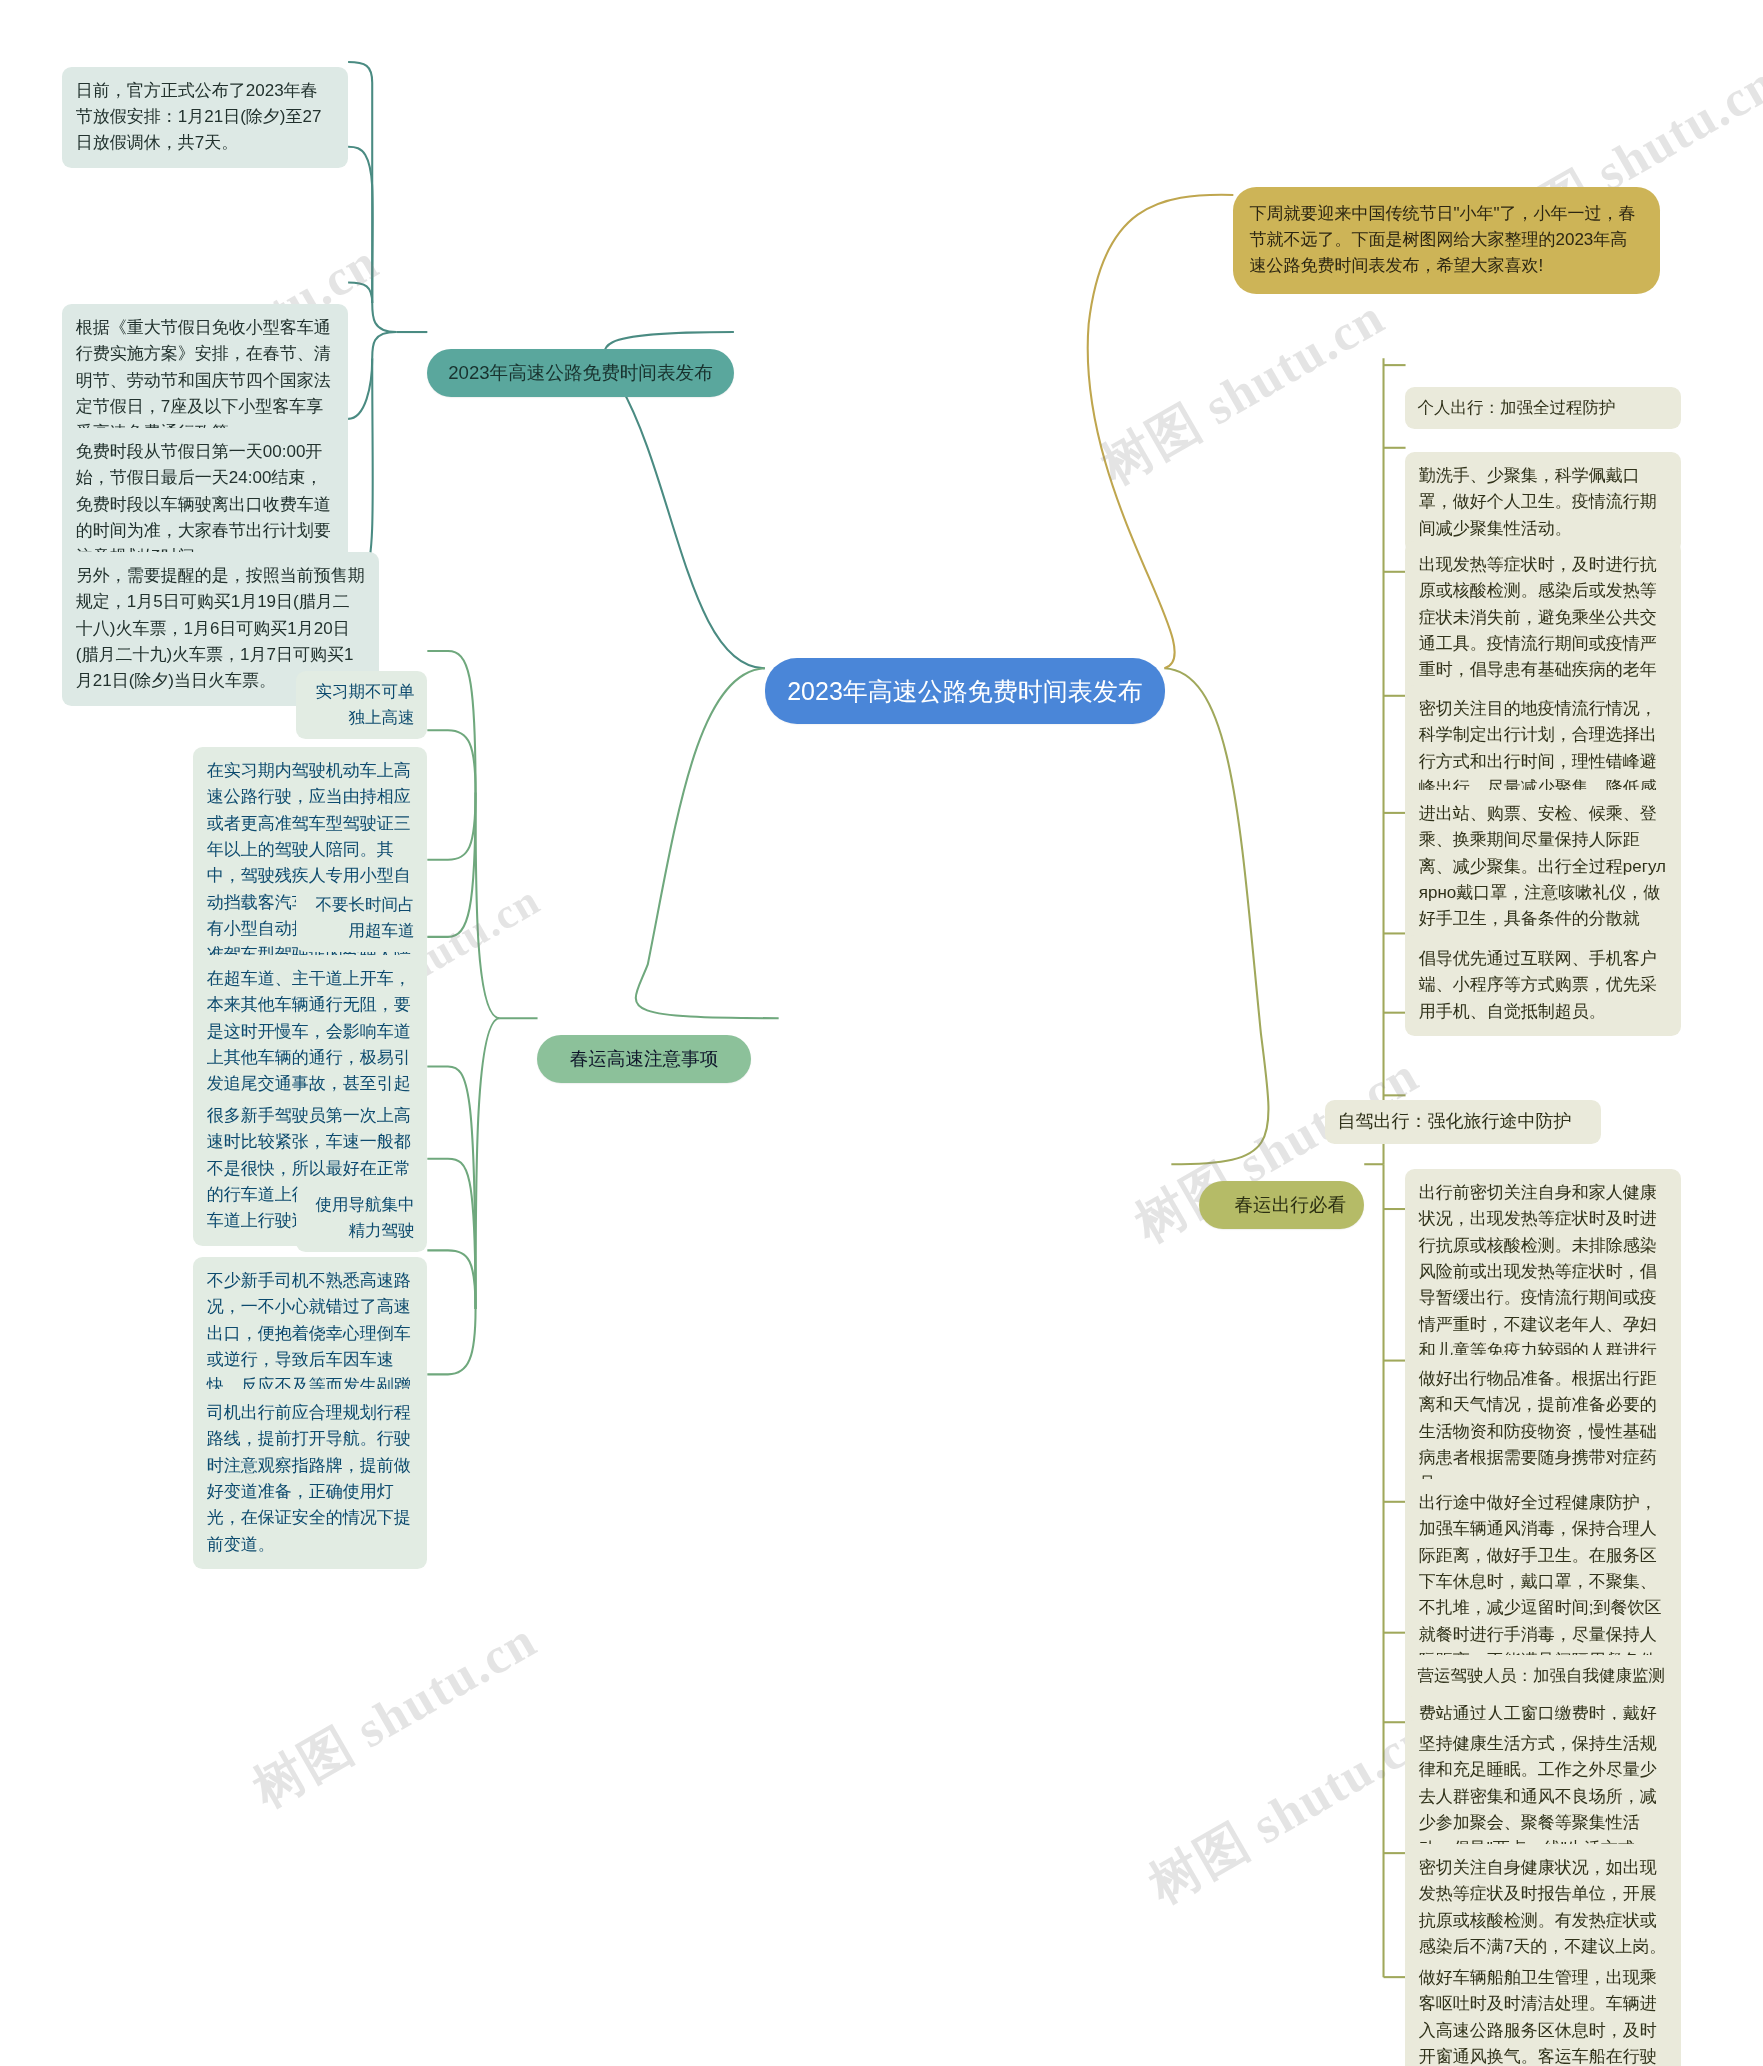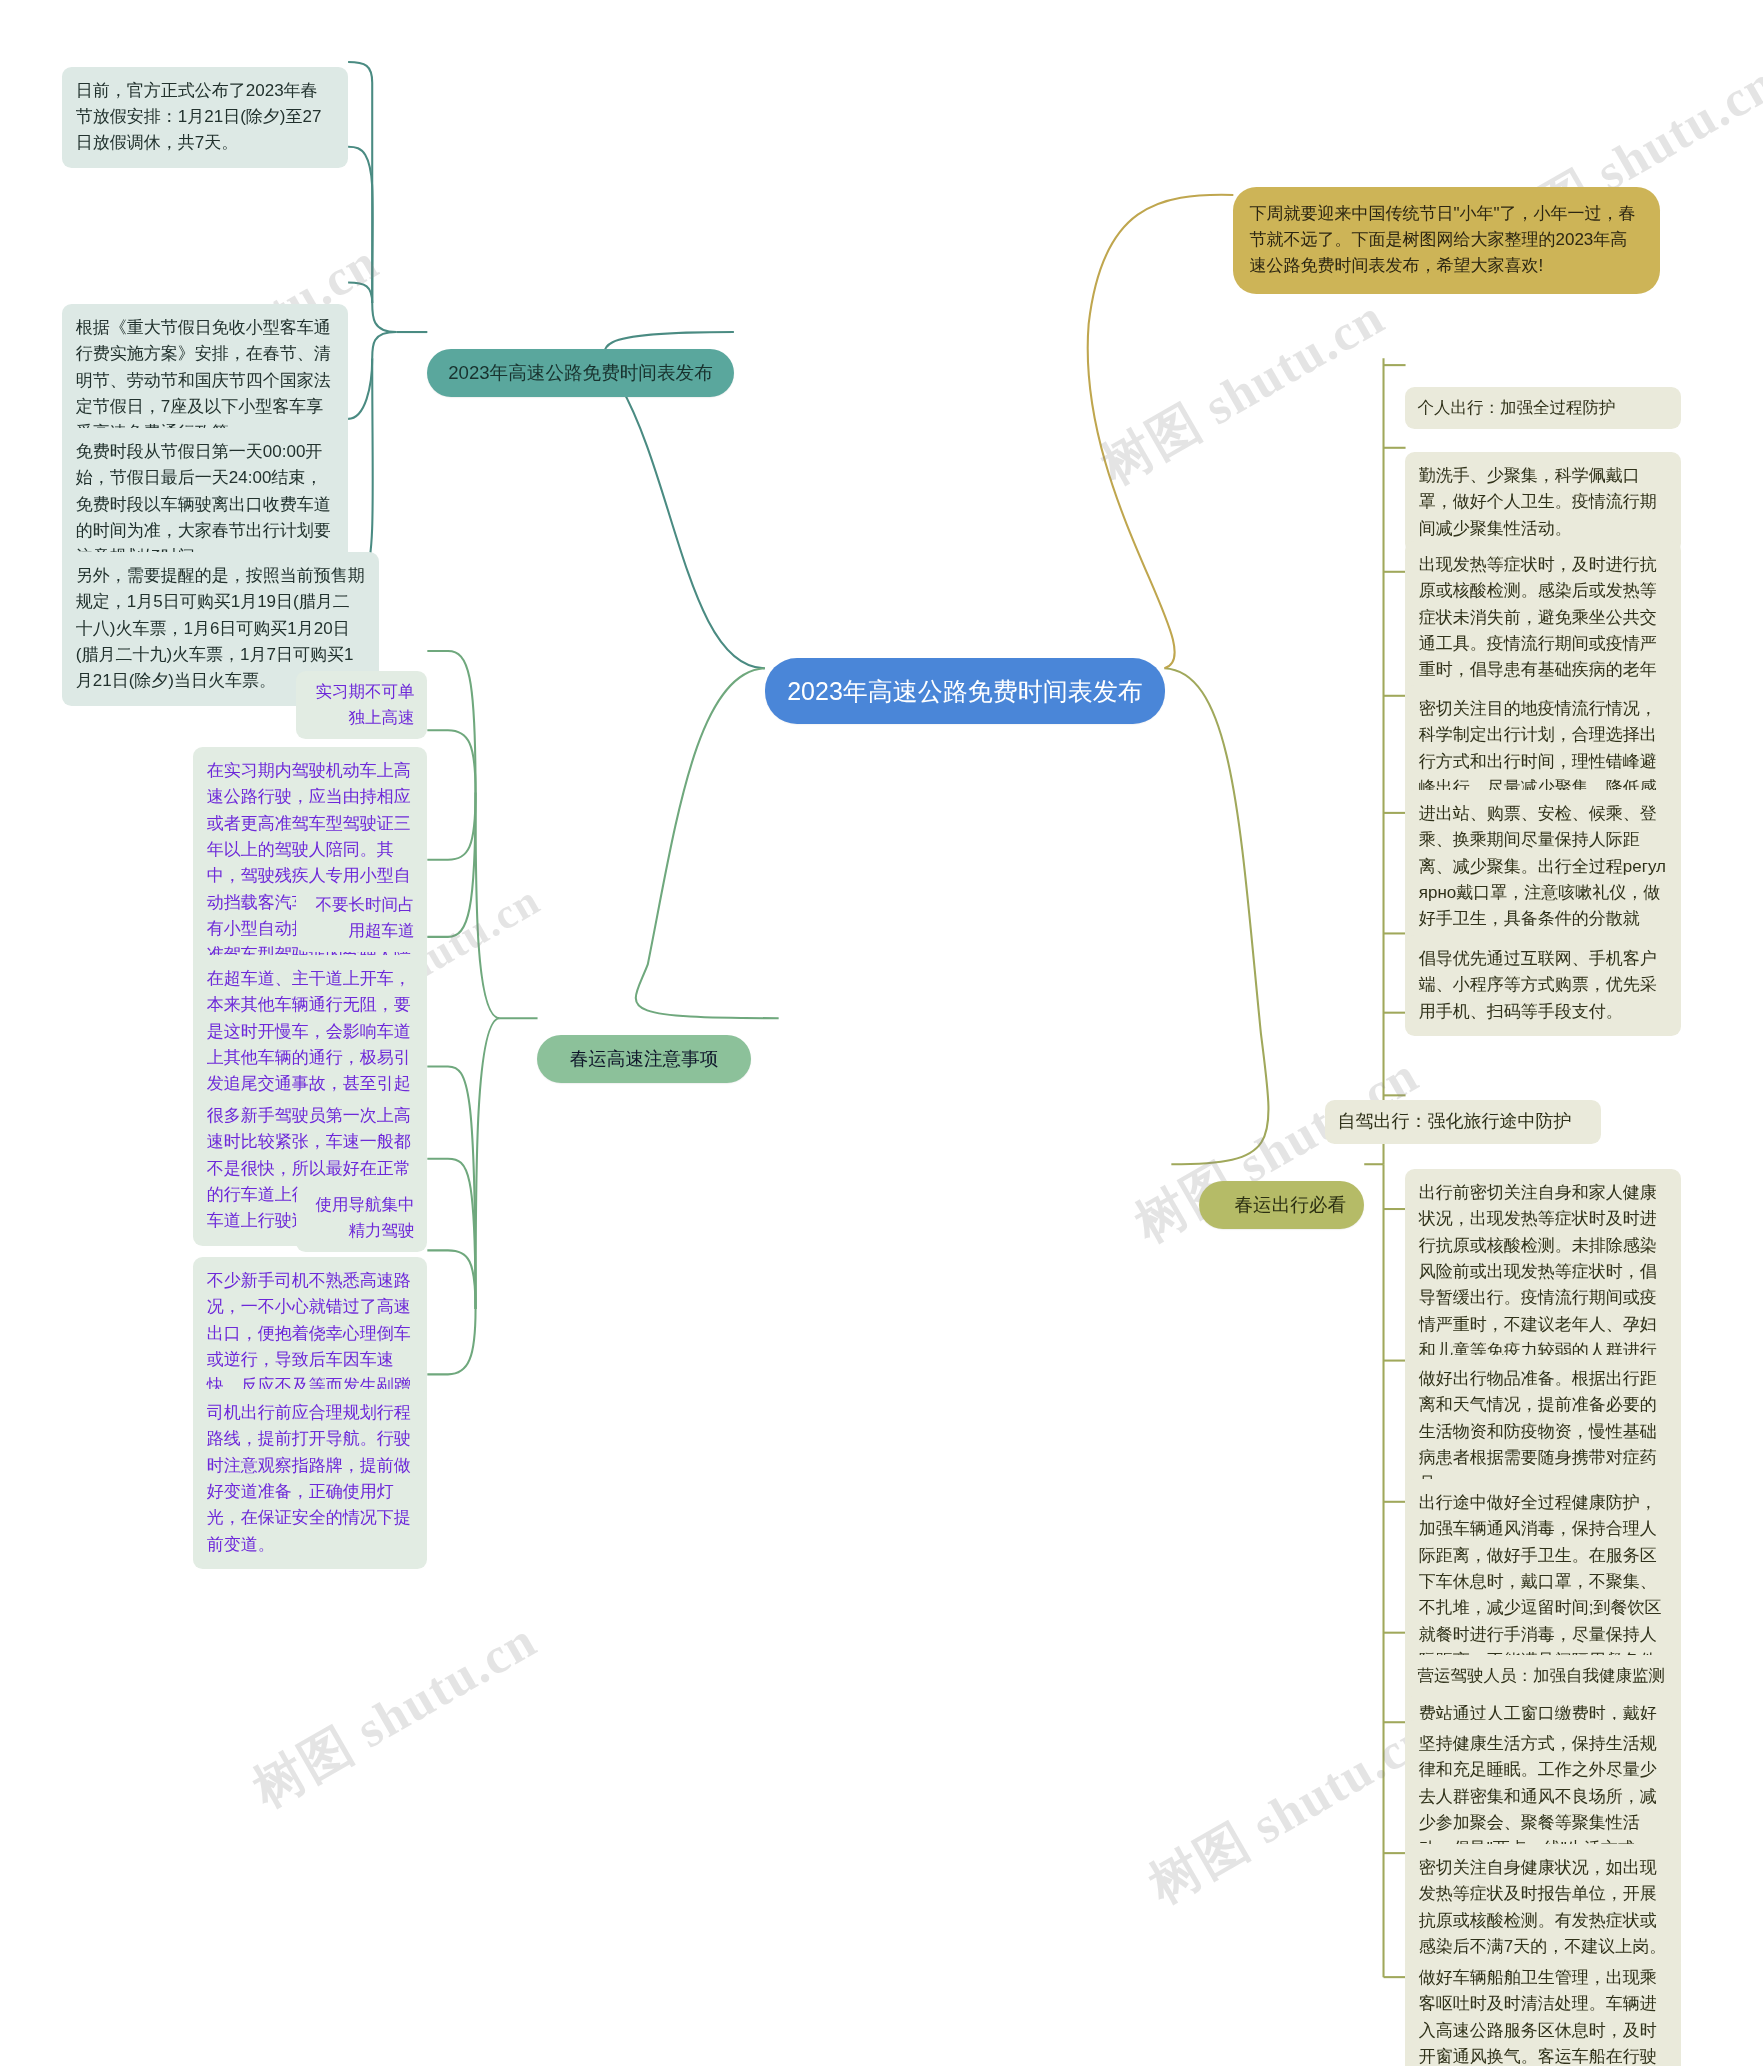--- a/index.html
+++ b/index.html
@@ -66,21 +66,21 @@
   .branch-teal{background:#5aa79d;color:#18322e;}
   .branch-green{background:#8cc19a;color:#0f172a;}
   .branch-olive{background:#b5bb67;color:#2b2f12;}
   
   .leaf-teal{
     background:#dde9e5;
     color:#21312d;
   }
   .leaf-green{
     background:#e2ece3;
-    color:#6d28d9;
+    color:#0c4a6e;
   }
   .leaf-olive{
     background:#eaeadb;
     color:#2f3119;
   }
   .leaf-yellow{
     background:#cdb457;
     color:#2b2512;
     border-radius:23.4px;
     padding:13.8px 16.5px;
@@ -179,21 +179,21 @@
   <div class="node leaf-green" style="left:193px;top:1218px;width:234px;">不少新手司机不熟悉高速路况，一不小心就错过了高速出口，便抱着侥幸心理倒车或逆行，导致后车因车速快、反应不及等而发生剐蹭事故。</div>
   <div class="node leaf-green" style="left:193px;top:1350px;width:234px;">司机出行前应合理规划行程路线，提前打开导航。行驶时注意观察指路牌，提前做好变道准备，正确使用灯光，在保证安全的情况下提前变道。</div>
 
   <div class="node branch branch-olive" style="left:1199px;top:1142px;width:165px;text-align:right;">春运出行必看</div>
 
   <div class="node leaf-olive" style="left:1405px;top:348px;width:276px;font-size:16.5px;padding:8.3px 12.4px;">个人出行：加强全过程防护</div>
   <div class="node leaf-olive" style="left:1405px;top:413px;width:276px;">勤洗手、少聚集，科学佩戴口罩，做好个人卫生。疫情流行期间减少聚集性活动。</div>
   <div class="node leaf-olive" style="left:1405px;top:502px;width:276px;">出现发热等症状时，及时进行抗原或核酸检测。感染后或发热等症状未消失前，避免乘坐公共交通工具。疫情流行期间或疫情严重时，倡导患有基础疾病的老年人及孕妇、儿童等减少出行，降低自身及家人感染风险。</div>
   <div class="node leaf-olive" style="left:1405px;top:646px;width:276px;">密切关注目的地疫情流行情况，科学制定出行计划，合理选择出行方式和出行时间，理性错峰避峰出行，尽量减少聚集，降低感染风险。</div>
   <div class="node leaf-olive" style="left:1405px;top:751px;width:276px;">进出站、购票、安检、候乘、登乘、换乘期间尽量保持人际距离、减少聚集。出行全过程регулярно戴口罩，注意咳嗽礼仪，做好手卫生，具备条件的分散就坐。有慢性基础病的乘客，根据需要随身携带对症药品。</div>
-  <div class="node leaf-olive" style="left:1405px;top:896px;width:276px;">倡导优先通过互联网、手机客户端、小程序等方式购票，优先采用手机、扫码等手段支付。</div>
+  <div class="node leaf-olive" style="left:1405px;top:896px;width:276px;">倡导优先通过互联网、手机客户端、小程序等方式购票，优先采用手机、自觉抵制超员。</div>
 
   <div class="node leaf-olive" style="left:1325px;top:1061px;width:276px;font-size:18px;padding:8.3px 12.4px;">自驾出行：强化旅行途中防护</div>
   <div class="node leaf-olive" style="left:1405px;top:1130px;width:276px;">出行前密切关注自身和家人健康状况，出现发热等症状时及时进行抗原或核酸检测。未排除感染风险前或出现发热等症状时，倡导暂缓出行。疫情流行期间或疫情严重时，不建议老年人、孕妇和儿童等免疫力较弱的人群进行长途旅行。</div>
   <div class="node leaf-olive" style="left:1405px;top:1316px;width:276px;">做好出行物品准备。根据出行距离和天气情况，提前准备必要的生活物资和防疫物资，慢性基础病患者根据需要随身携带对症药品。</div>
   <div class="node leaf-olive" style="left:1405px;top:1440px;width:276px;">出行途中做好全过程健康防护，加强车辆通风消毒，保持合理人际距离，做好手卫生。在服务区下车休息时，戴口罩，不聚集、不扎堆，减少逗留时间;到餐饮区就餐时进行手消毒，尽量保持人际距离，不能满足间隔用餐条件时，倡导打包至室外用餐。在收费站通过人工窗口缴费时，戴好口罩。</div>
 
   <div class="node leaf-olive" style="left:1405px;top:1616px;width:276px;font-size:16.5px;padding:8.3px 12.4px;">营运驾驶人员：加强自我健康监测</div>
   <div class="node leaf-olive" style="left:1405px;top:1681px;width:276px;">坚持健康生活方式，保持生活规律和充足睡眠。工作之外尽量少去人群密集和通风不良场所，减少参加聚会、聚餐等聚集性活动，倡导"两点一线"生活方式。</div>
   <div class="node leaf-olive" style="left:1405px;top:1805px;width:276px;">密切关注自身健康状况，如出现发热等症状及时报告单位，开展抗原或核酸检测。有发热症状或感染后不满7天的，不建议上岗。</div>
   <div class="node leaf-olive" style="left:1405px;top:1915px;width:276px;">做好车辆船舶卫生管理，出现乘客呕吐时及时清洁处理。车辆进入高速公路服务区休息时，及时开窗通风换气。客运车船在行驶过程中，使用空调外循环模式;具备条件的车船，每趟次运营结束后全面开窗通风。</div>

